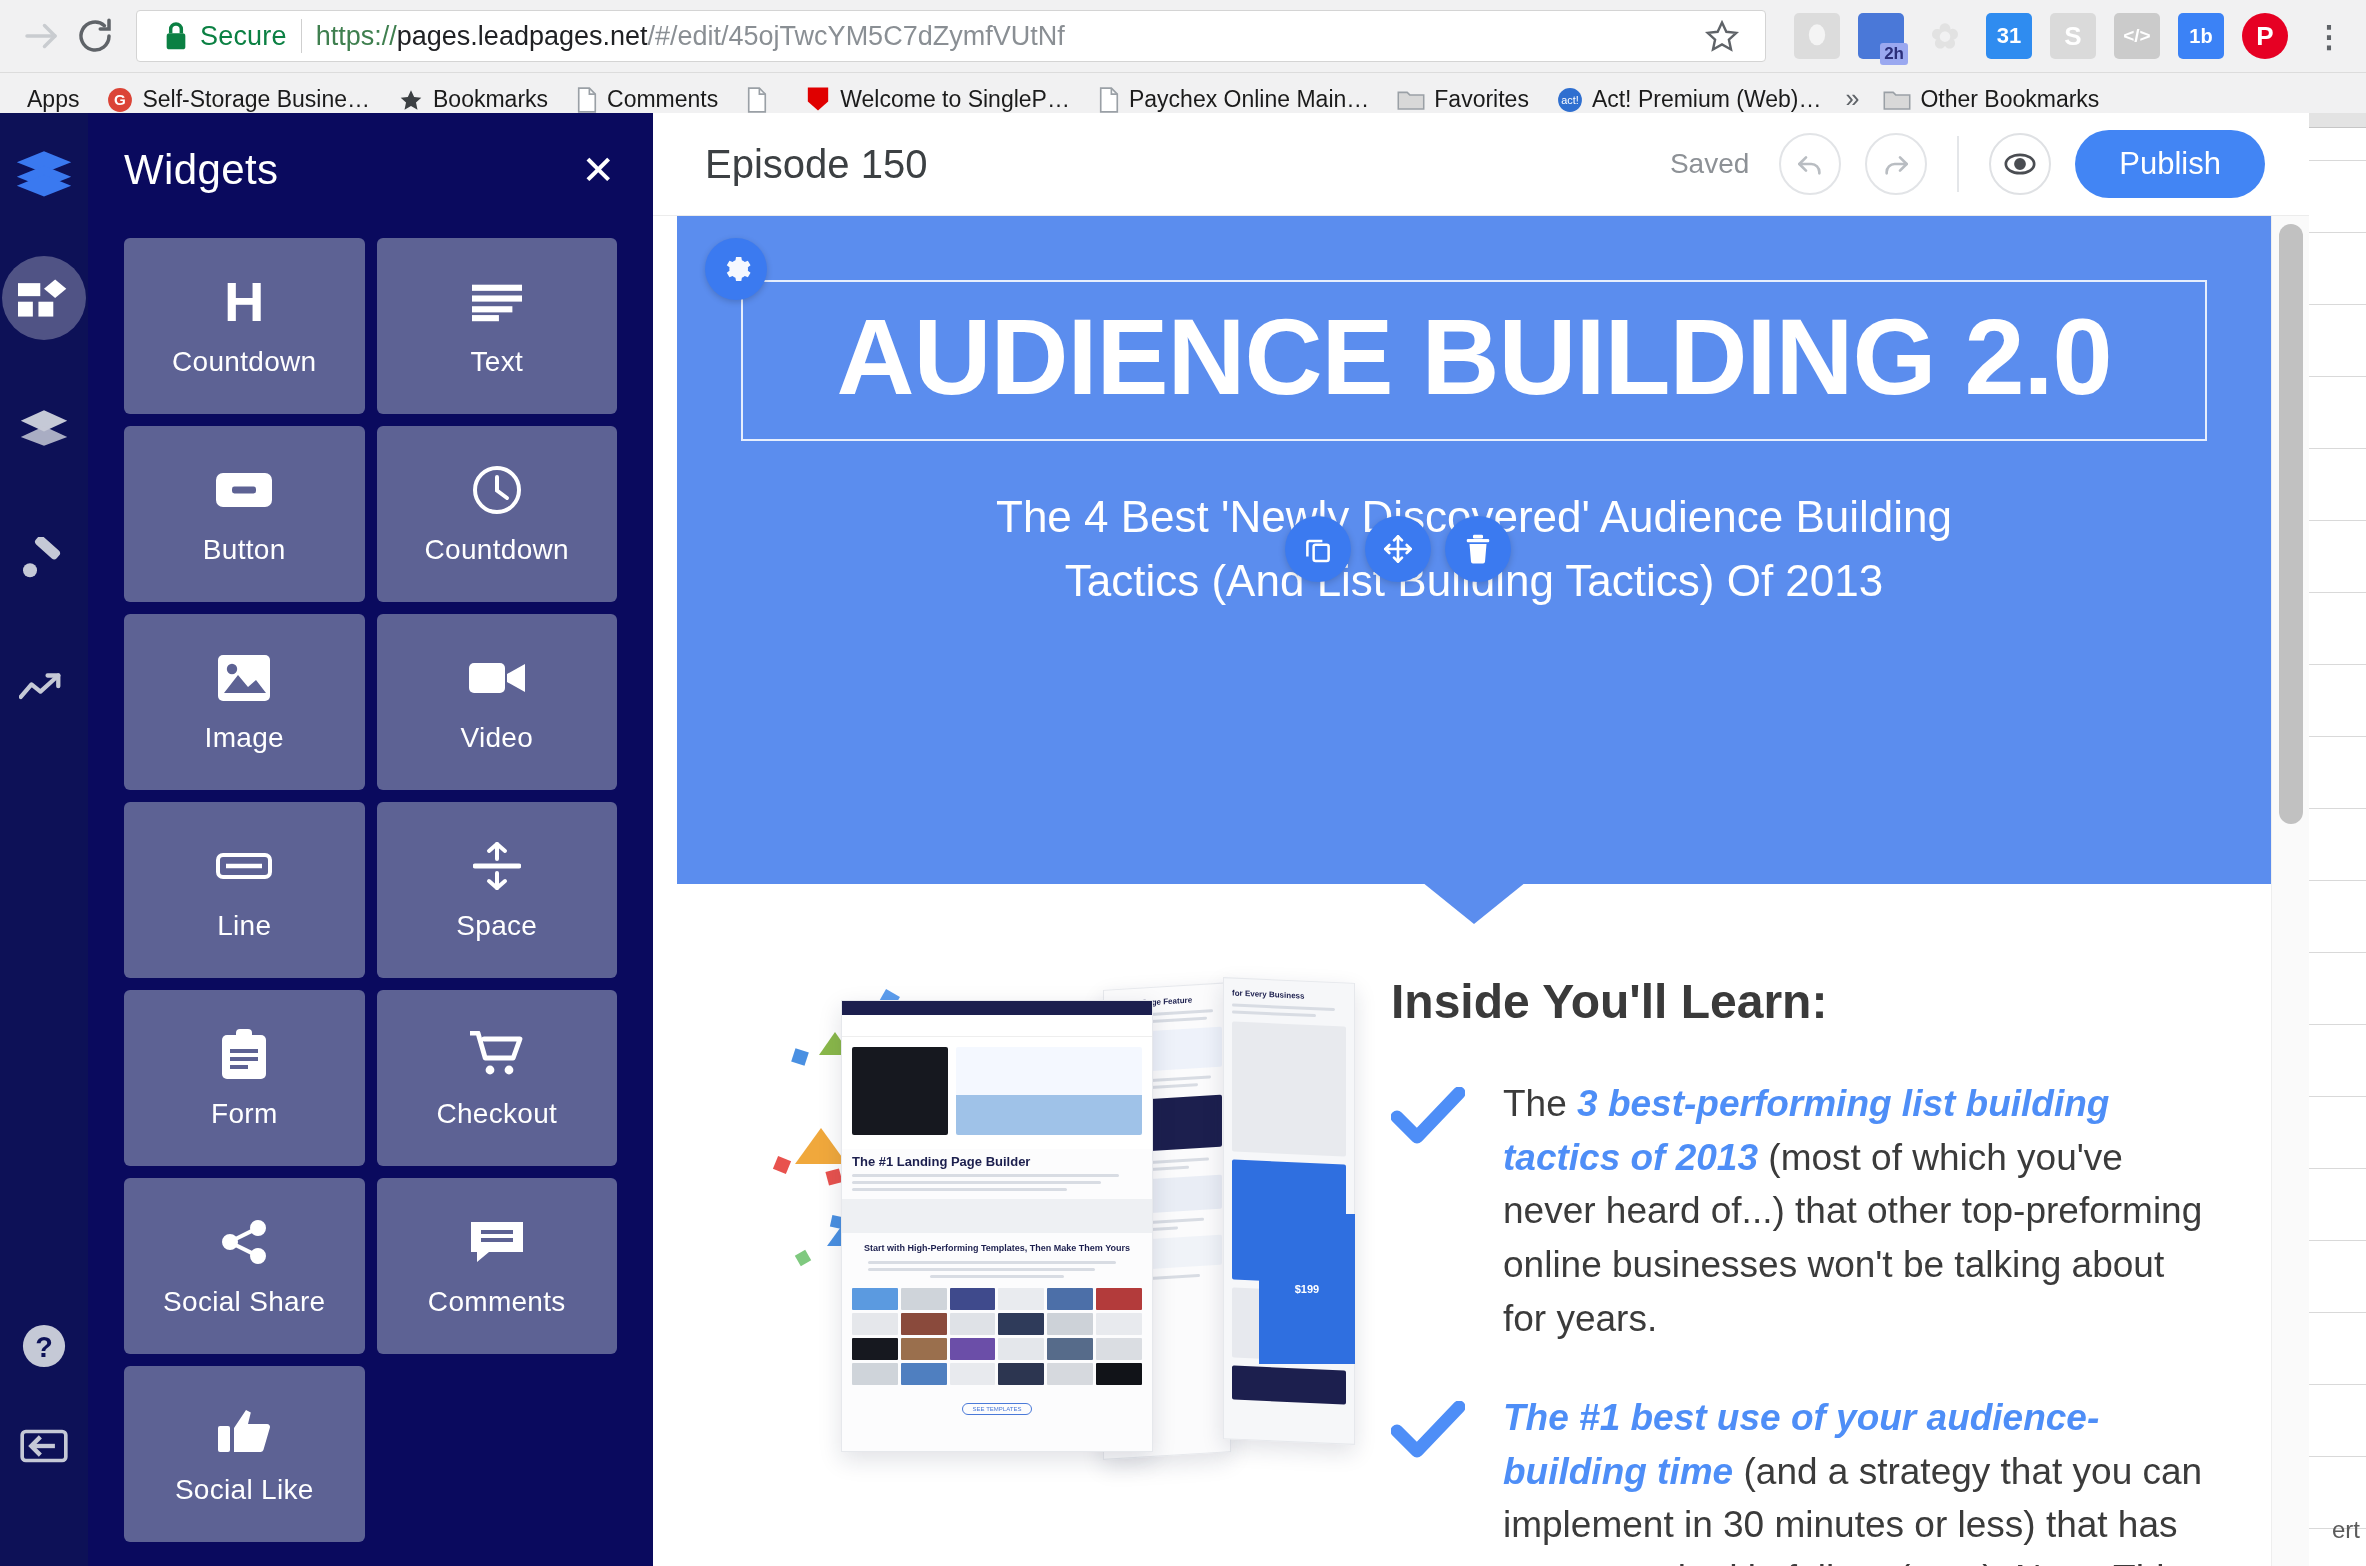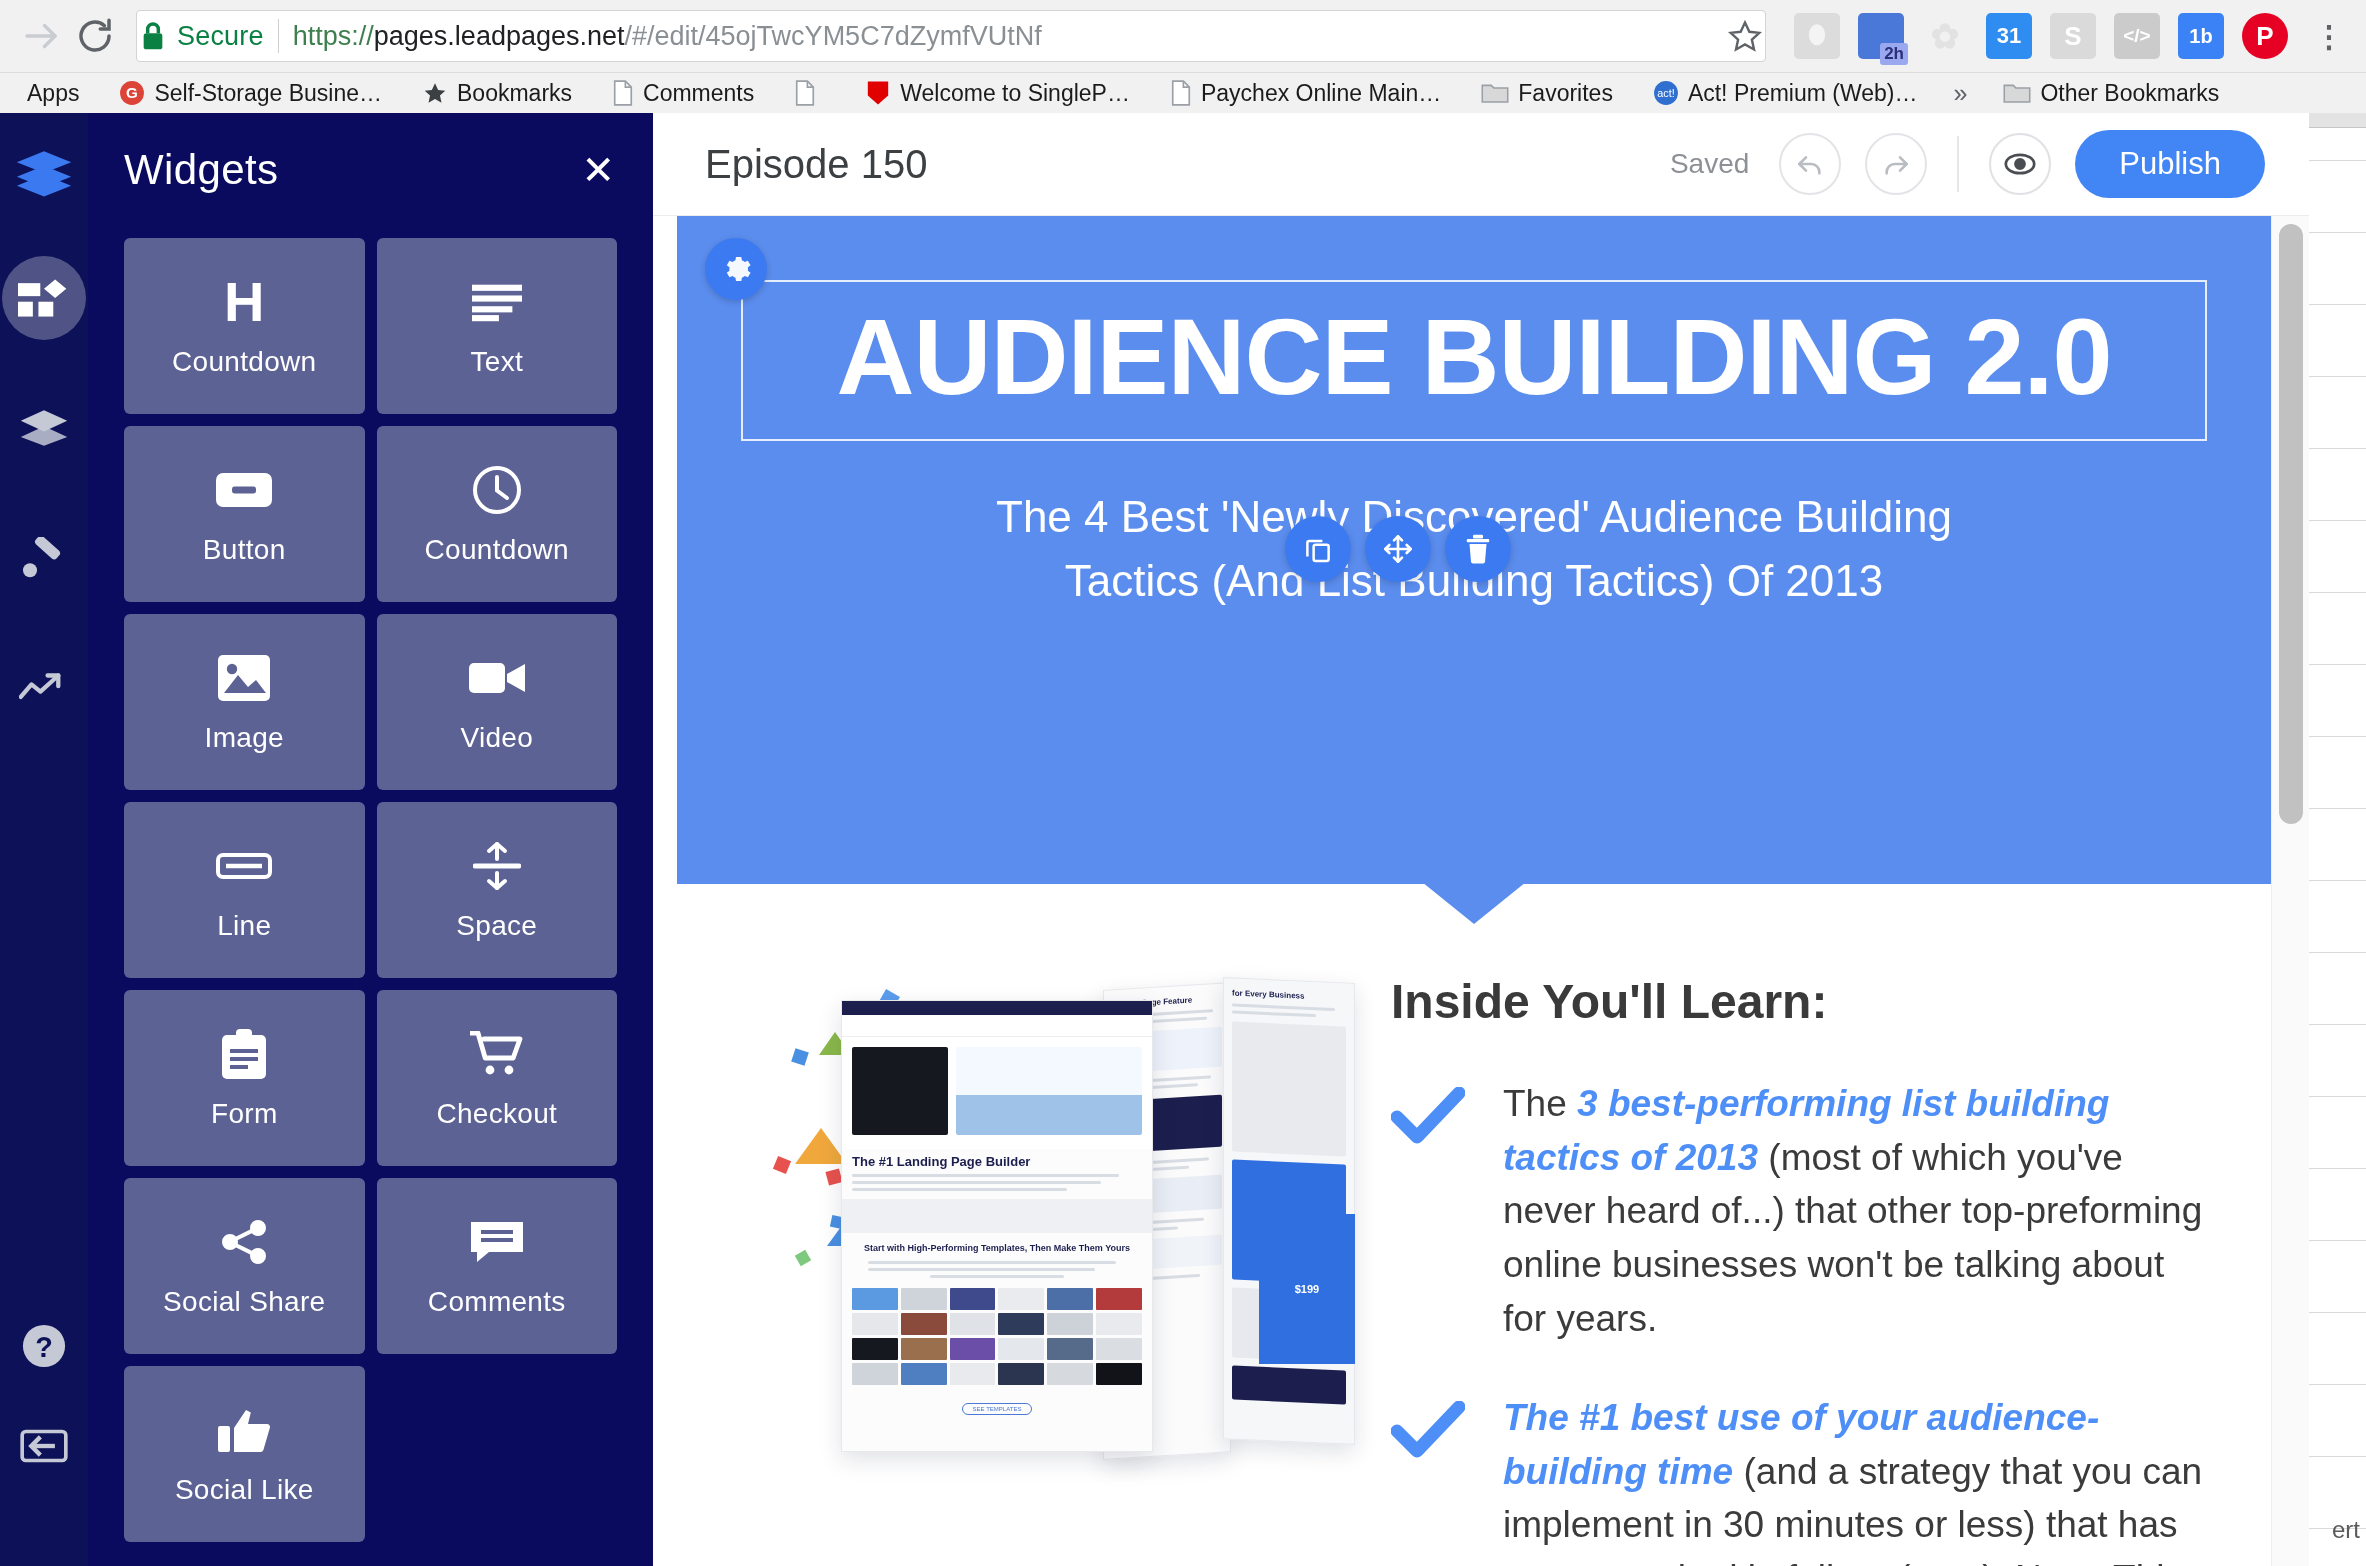--- a/index.html
+++ b/index.html
@@ -39,21 +39,21 @@
     position: absolute; left: 0; top: 0; width: 100%; height: 72px;
     display: flex; align-items: center; padding: 0 14px;
   }
   .nav-btn {
     width: 54px; height: 54px; display: flex; align-items: center; justify-content: center;
     flex: 0 0 auto;
   }
   .omnibox {
     flex: 1 1 auto; height: 52px; background: #ffffff;
     border: 1px solid #d4d4d4; border-radius: 4px;
-    display: flex; align-items: center; padding: 0 2px;
+    display: flex; align-items: center; padding: 0 25px;
     margin: 0 12px 0 14px; min-width: 0;
   }
   .lock-ico { margin-right: 10px; display: flex; }
   .secure-word {
     color: #0b8043; font-size: 27px; letter-spacing: .2px; white-space: nowrap;
   }
   .omni-sep {
     width: 1px; height: 34px; background: #cfcfcf; margin: 0 14px;
   }
   .url { font-size: 27px; white-space: nowrap; overflow: hidden; }
@@ -64,21 +64,21 @@
 
   .ext-bar { display: flex; align-items: center; gap: 18px; padding-left: 16px; flex: 0 0 auto; }
   .ext {
     width: 46px; height: 46px; border-radius: 5px;
     display: flex; align-items: center; justify-content: center;
     font-size: 22px; font-weight: bold; color: #ffffff; position: relative;
   }
 
   .bookmarks-bar {
     position: absolute; left: 0; top: 72px; width: 100%; height: 41px;
-    display: flex; align-items: center; padding: 0 14px; gap: 12px;
+    display: flex; align-items: flex-end; padding: 0 14px; gap: 0;
     border-top: 1px solid #dcdcdc;
   }
   .bm {
     display: flex; align-items: center; gap: 9px;
     font-size: 23px; color: #1b1b1b; padding: 0 14px; white-space: nowrap;
   }
   .bm:first-child { padding-left: 4px; }
   .bm-ico { display: flex; align-items: center; }
   .chev { font-size: 25px; color: #5f6368; padding: 0 10px; }
 

